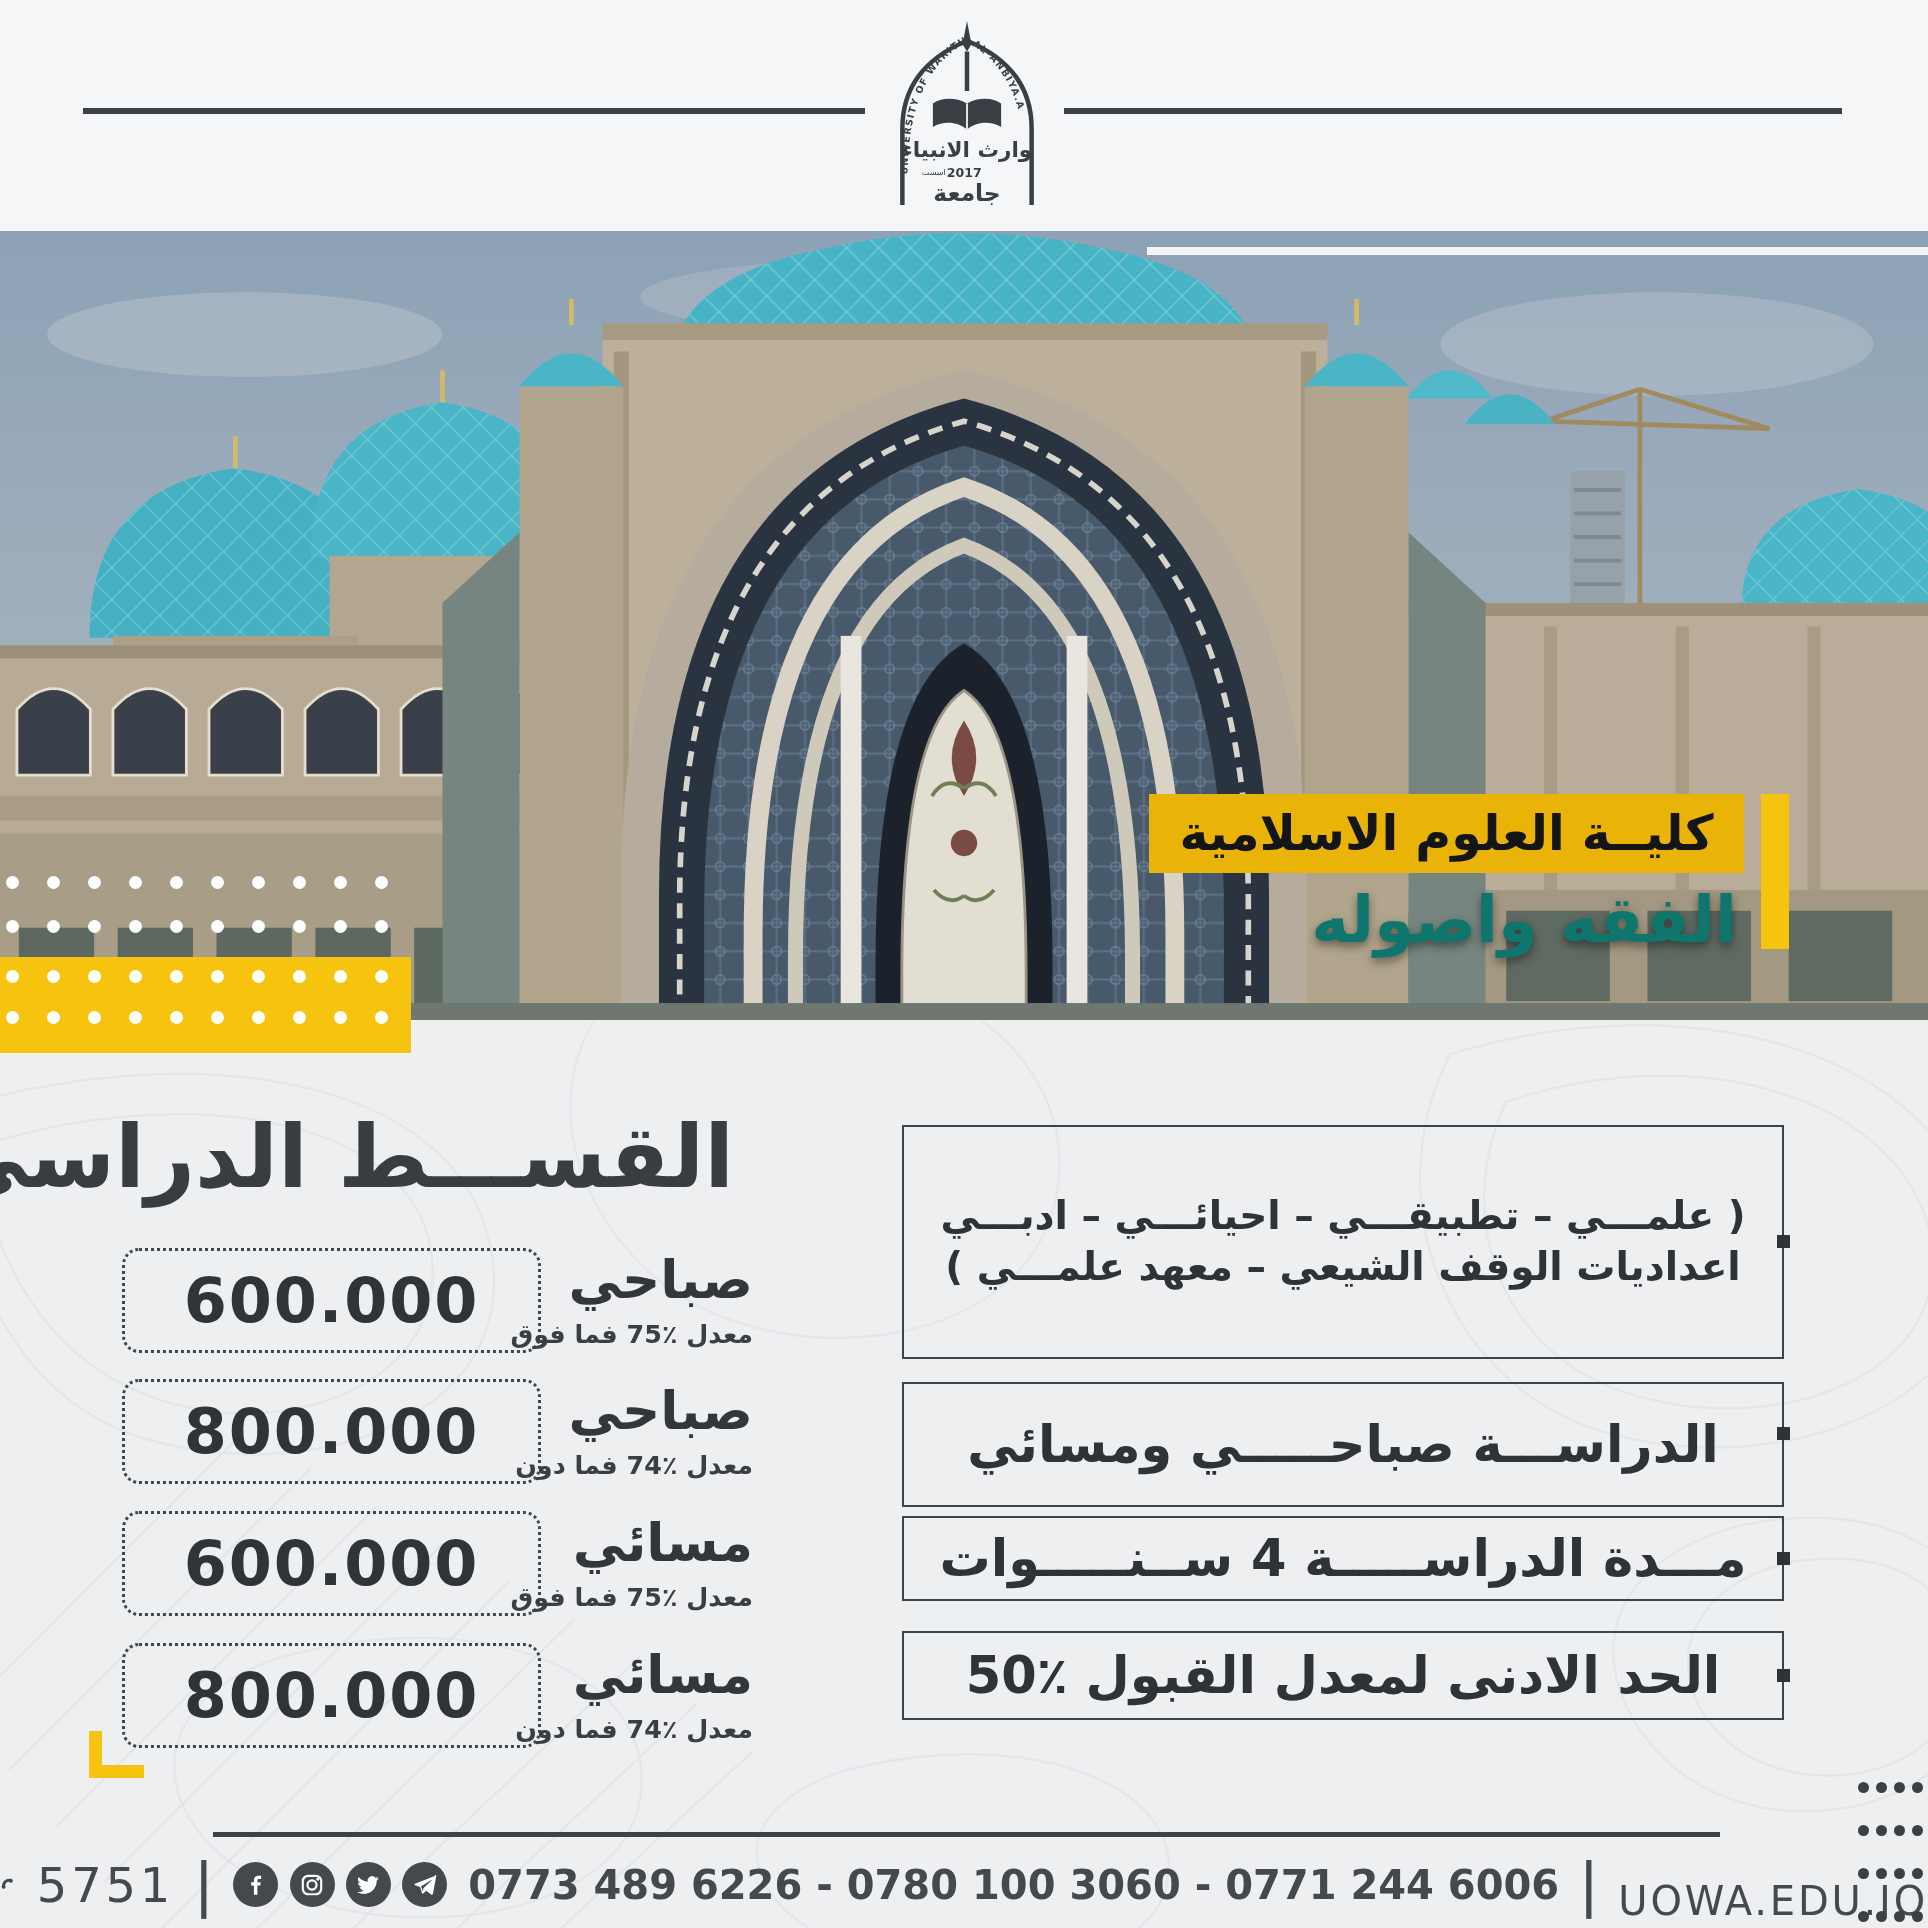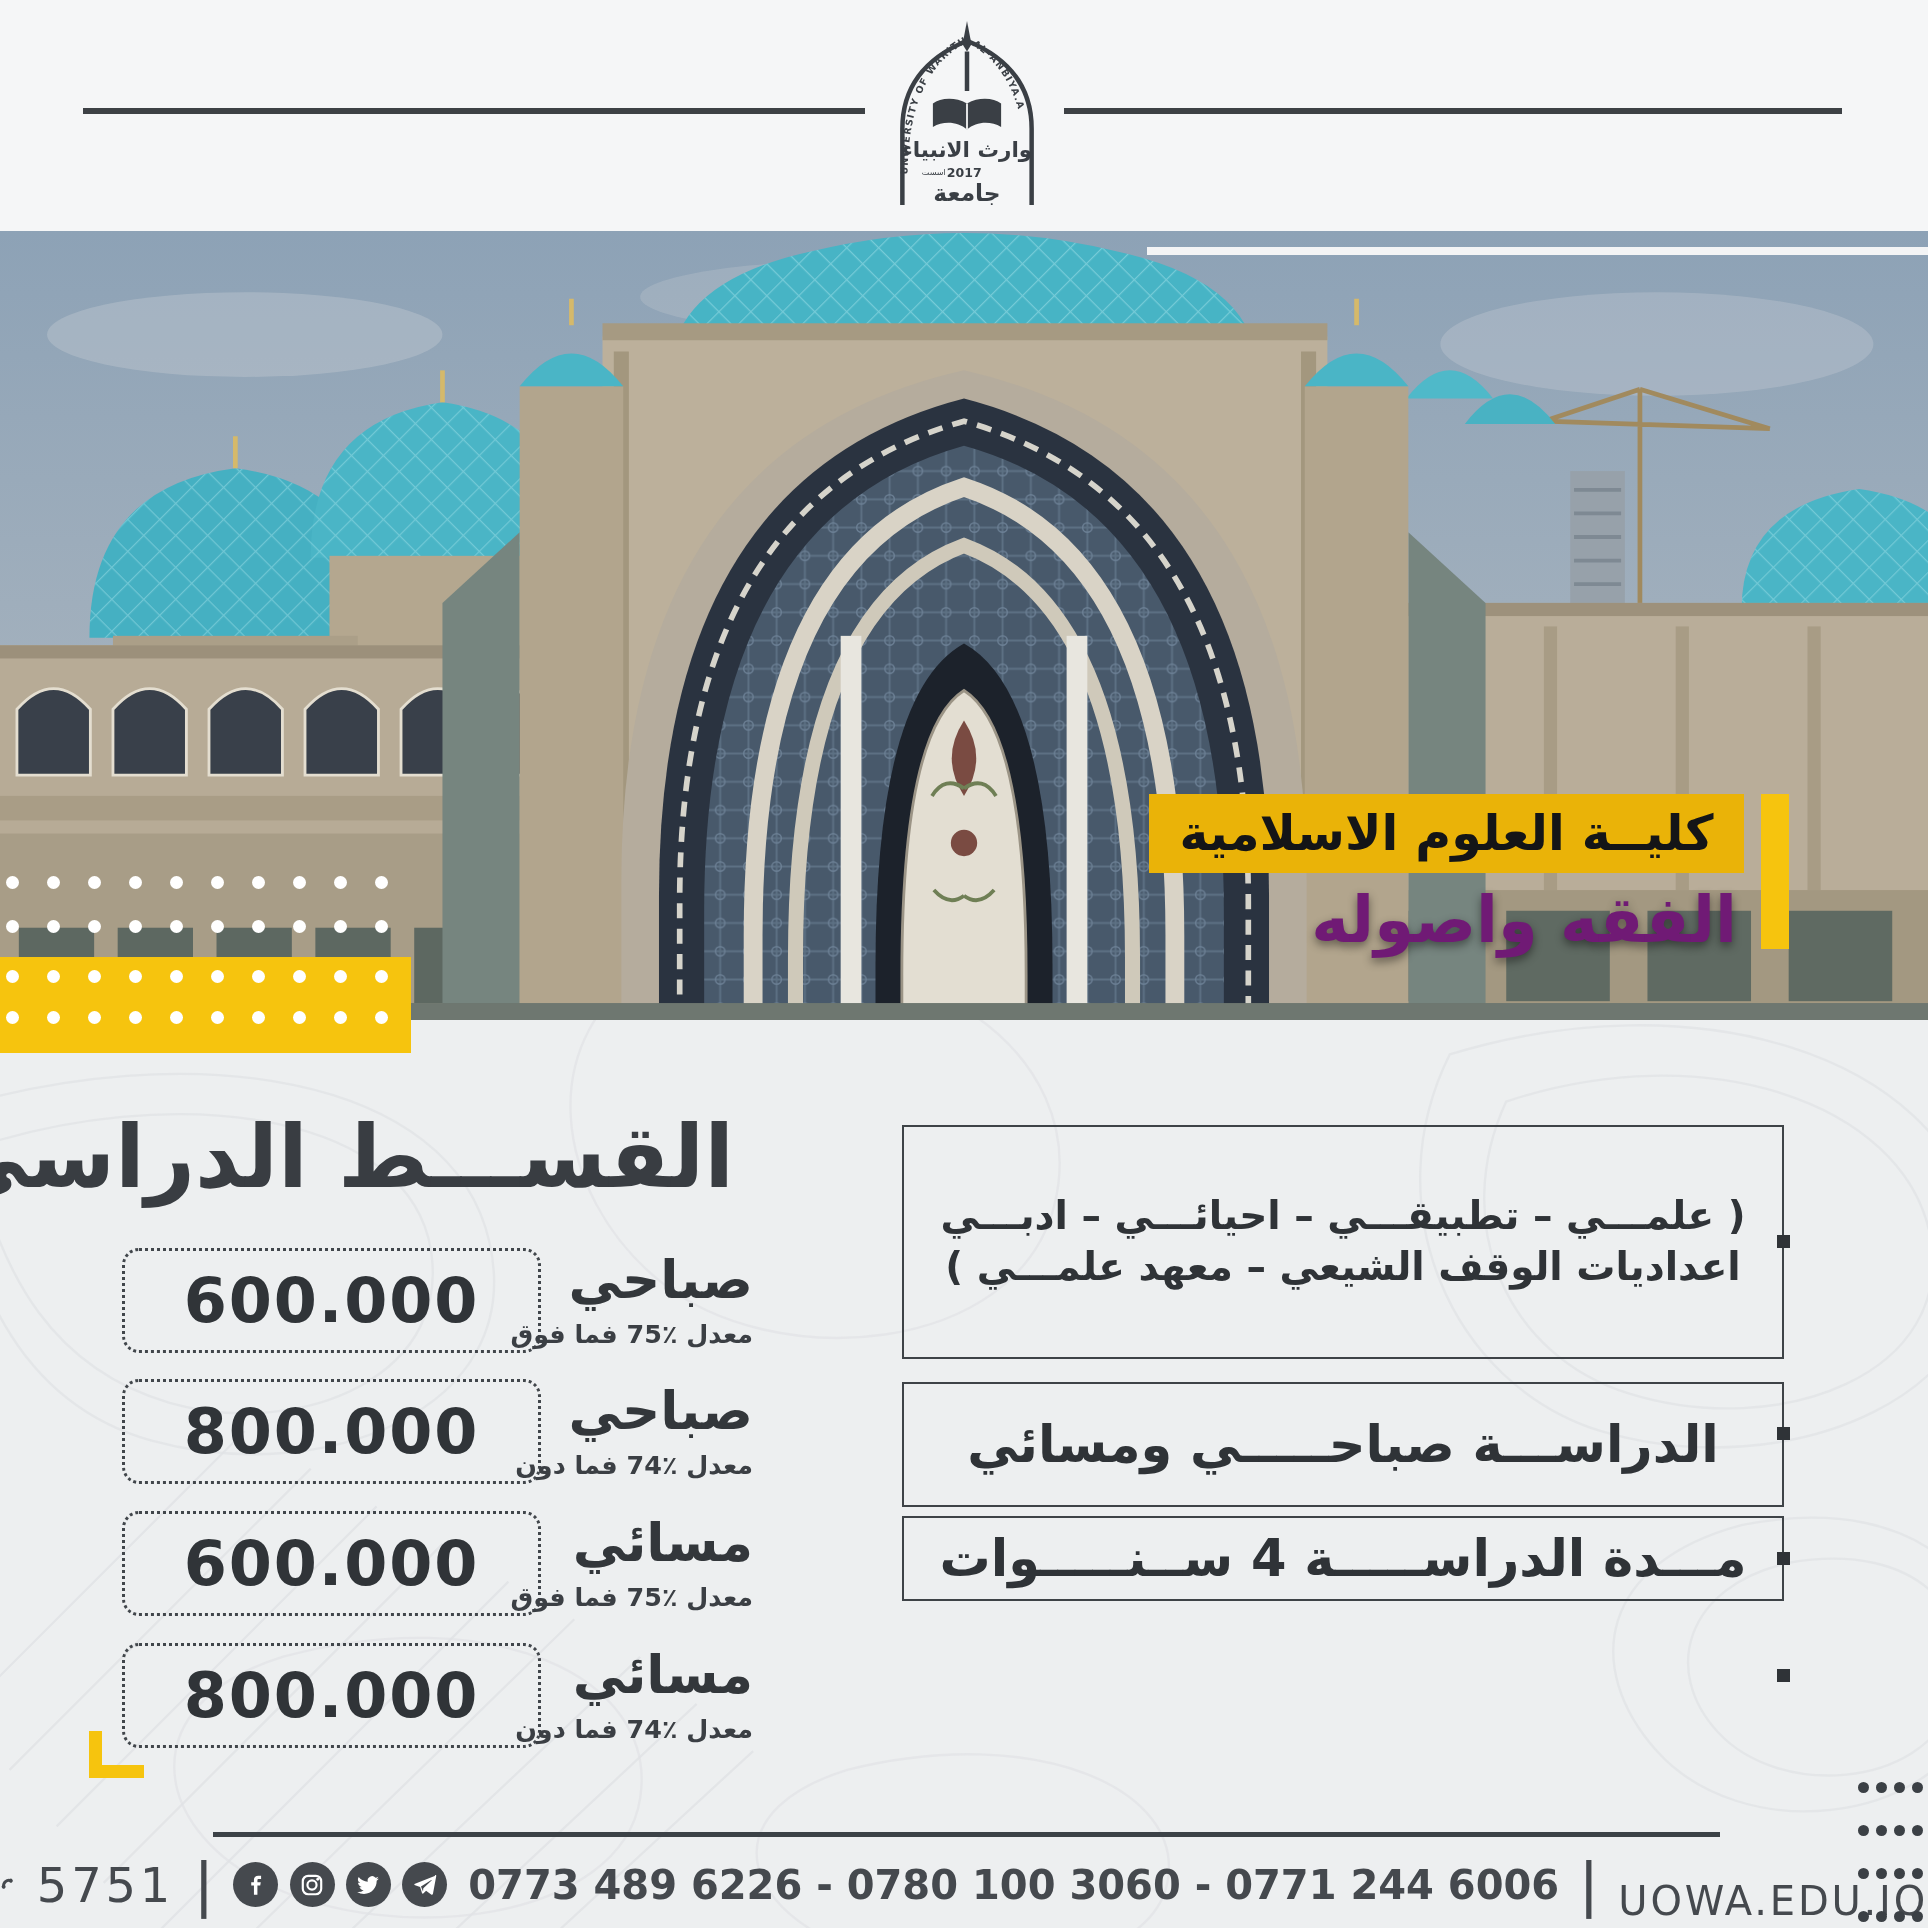--- a/index.html
+++ b/index.html
@@ -22,21 +22,21 @@
   .dotrow{display:flex;gap:28px;z-index:4;}
   .dotrow span{width:13px;height:13px;border-radius:50%;background:#fff;flex:0 0 auto;}
   .yellow-box{left:0;top:957px;width:411px;height:96px;background:#f6c40e;z-index:3;}
 
   
   .badge{left:1149px;top:794px;width:595px;height:79px;background:#eab308;z-index:4;
          display:flex;align-items:center;justify-content:center;}
   .badge-text{font-size:49px;font-weight:700;color:#141517;direction:rtl;white-space:nowrap;}
   .ybar{left:1761px;top:794px;width:28px;height:155px;background:#f6c40e;z-index:4;}
   .dept{right:191px;top:883px;width:716px;text-align:right;direction:rtl;z-index:4;
-        font-size:64px;font-weight:700;color:#701a75;white-space:nowrap;
+        font-size:64px;font-weight:700;color:#0f766e;white-space:nowrap;
         text-shadow:0 3.8px 9.4px rgba(0,0,0,.45);}
 
   
   .contours{left:0;top:998px;width:1928px;height:930px;z-index:0;}
 
   .title{left:113px;top:1106px;width:621px;text-align:right;direction:rtl;z-index:2;
          font-size:87px;font-weight:700;color:#393d42;white-space:nowrap;}
 
   .fee-row{left:122px;width:631px;height:105px;z-index:2;display:flex;flex-direction:row;}
   .fee-box{width:419px;height:105px;border:3.3px dotted #41464b;border-radius:17px;
@@ -341,20 +341,23 @@
   <div class="abs req-box" style="top:1382px;height:125px;">
     <div class="req-single">الدراســـة صباحـــــي ومسائي</div>
   </div>
   <div class="abs bullet" style="left:1777px;top:1427px;"></div>
 
   <div class="abs req-box" style="top:1516px;height:85px;">
     <div class="req-single">مـــدة الدراســـــة 4 ســنـــــوات</div>
   </div>
   <div class="abs bullet" style="left:1777px;top:1552px;"></div>
 
+  <div class="abs req-box" style="top:1631px;height:89px;">
+    <div class="req-single">الحد الادنى لمعدل القبول ٪50</div>
+  </div>
   <div class="abs bullet" style="left:1777px;top:1669px;"></div>
 
   <div class="abs fline"></div>
   <div class="abs footer">
     <svg width="41" height="41" viewBox="0 0 44 44">
       <g transform="rotate(-40 22 22)" fill="none" stroke="#45494e" stroke-linecap="round">
         <circle cx="9" cy="19" r="5.5" fill="#45494e" stroke="none"></circle>
         <circle cx="35" cy="19" r="5.5" fill="#45494e" stroke="none"></circle>
         <path d="M9 19 A 15 15 0 0 1 35 19" stroke-width="8"></path>
       </g>

